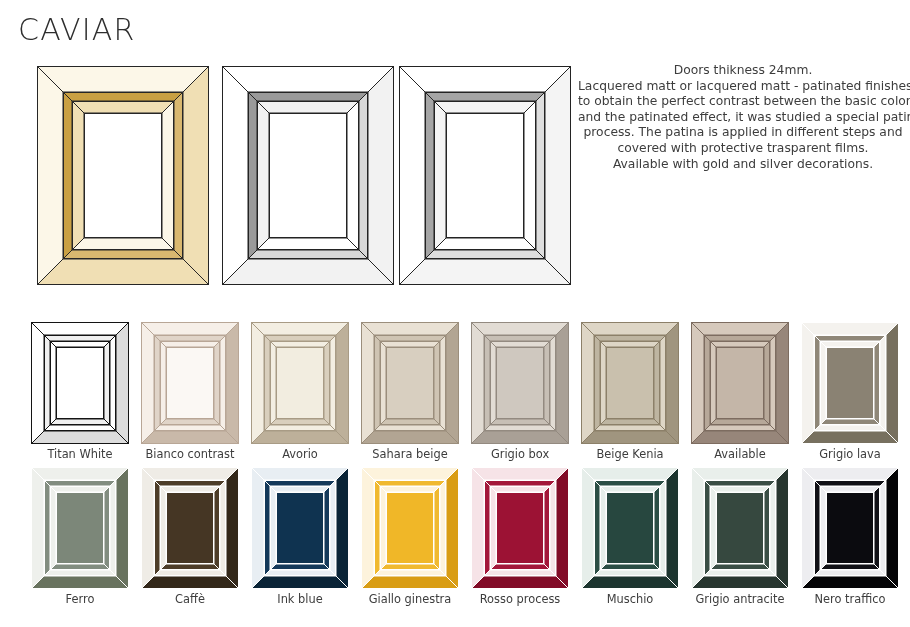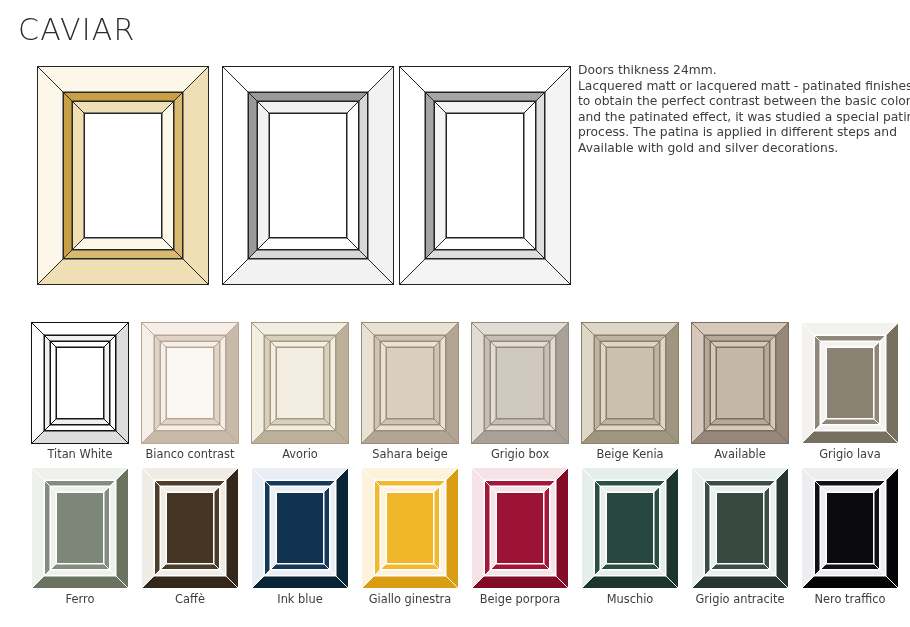--- a/index.html
+++ b/index.html
@@ -34,21 +34,21 @@
   #description {
     position: absolute;
     left: 578px;
     top: 63px;
     width: 330px;
     font-size: 12.3px;
     line-height: 15.6px;
     color: #3d3d3d;
     font-family: "DejaVu Sans", sans-serif;
   }
-  #description .line { white-space: nowrap; }
+  #description .line { white-space: nowrap; text-align: center; }
 
   
   #hero-row {
     position: absolute;
     left: 0;
     top: 66px;
     width: 570px;
     height: 245px;
   }
   .hero-item {
@@ -118,20 +118,21 @@
 <body>
 
 <div id="page-title">CAVIAR</div>
 
 <div id="description">
   <div class="line">Doors thikness 24mm.</div>
   <div class="line">Lacquered matt or lacquered matt -  patinated finishes,</div>
   <div class="line">to obtain the perfect contrast between the basic color</div>
   <div class="line">and the patinated effect, it was studied a special patina</div>
   <div class="line">process. The patina is applied in different steps and</div>
+  <div class="line">covered with protective trasparent films.</div>
   <div class="line">Available with gold and silver decorations.</div>
 </div>
 
 <div id="hero-row">
     <div class="hero-item" style="left: 37px;">
       <div class="hero-frame" style="background: rgb(247, 240, 221);">
         <div class="bevel">
           <i style="left: 0px; top: 0px; width: 172px; height: 219px; background: rgb(252, 247, 232); clip-path: polygon(0px 0px, 172px 0px, 146px 26px, 26px 26px);"></i>
           <i style="left: 0px; top: 0px; width: 172px; height: 219px; background: rgb(240, 223, 180); clip-path: polygon(26px 193px, 146px 193px, 172px 219px, 0px 219px);"></i>
           <i style="left: 0px; top: 0px; width: 172px; height: 219px; background: rgb(252, 247, 232); clip-path: polygon(0px 0px, 26px 26px, 26px 193px, 0px 219px);"></i>
@@ -891,21 +892,21 @@
             <line x1="0" y1="0" x2="6" y2="6" stroke="#ffffff" stroke-width="1"></line>
             <line x1="60" y1="0" x2="54" y2="6" stroke="#ffffff" stroke-width="1"></line>
             <line x1="0" y1="84" x2="6" y2="78" stroke="#ffffff" stroke-width="1"></line>
             <line x1="60" y1="84" x2="54" y2="78" stroke="#ffffff" stroke-width="1"></line>
             <rect x="6" y="6" width="48" height="72" fill="none" stroke="#ffffff" stroke-width="1"></rect>
             <rect x="0.5" y="0.5" width="59" height="83" fill="none" stroke="#ffffff" stroke-width="1"></rect>
           </svg>
         </div>
         <div style="position: absolute; inset: 25px; background: rgb(156, 18, 52); border: 1px solid rgb(255, 255, 255); box-sizing: border-box;"></div>
       </div>
-      <div class="swatch-label">Beige porpora</div>
+      <div class="swatch-label">Rosso process</div>
     </div>
     <div class="swatch" style="left: 581px;">
       <div class="swatch-frame" style="background: rgb(39, 71, 63);">
         <div class="bevel">
           <i style="left: 0px; top: 0px; width: 98px; height: 122px; background: rgb(230, 238, 234); clip-path: polygon(0px 0px, 98px 0px, 85px 13px, 13px 13px);"></i>
           <i style="left: 0px; top: 0px; width: 98px; height: 122px; background: rgb(28, 53, 47); clip-path: polygon(13px 109px, 85px 109px, 98px 122px, 0px 122px);"></i>
           <i style="left: 0px; top: 0px; width: 98px; height: 122px; background: rgb(230, 238, 234); clip-path: polygon(0px 0px, 13px 13px, 13px 109px, 0px 122px);"></i>
           <i style="left: 0px; top: 0px; width: 98px; height: 122px; background: rgb(28, 53, 47); clip-path: polygon(98px 0px, 98px 122px, 85px 109px, 85px 13px);"></i>
           <svg width="98" height="122" style="position: absolute; left: 0px; top: 0px; pointer-events: none;">
             <line x1="0" y1="0" x2="13" y2="13" stroke="#ffffff" stroke-width="1"></line>

